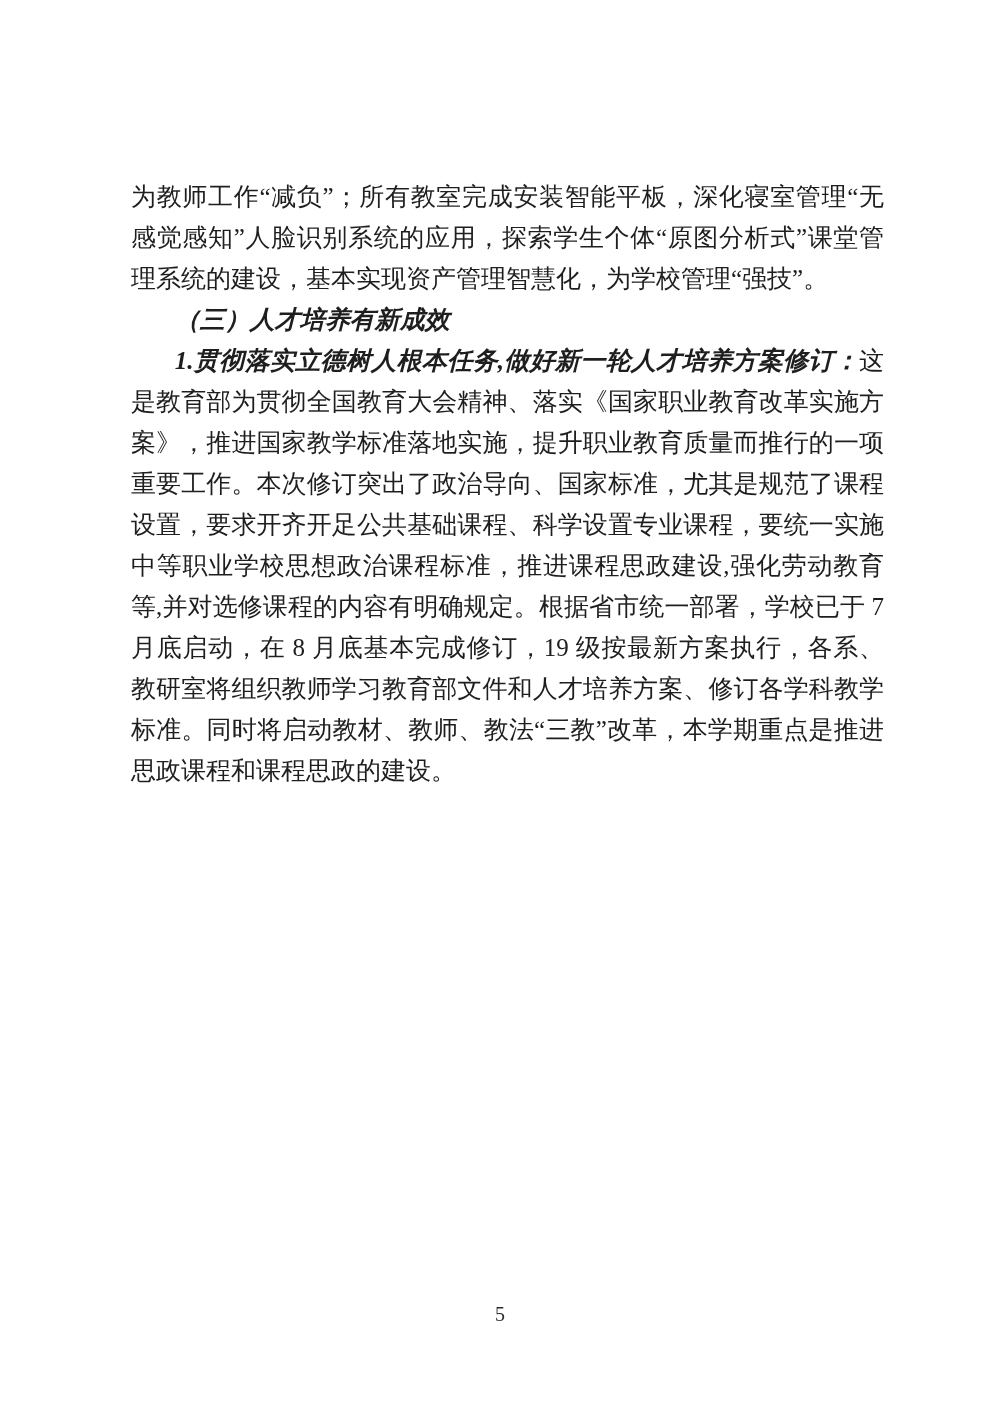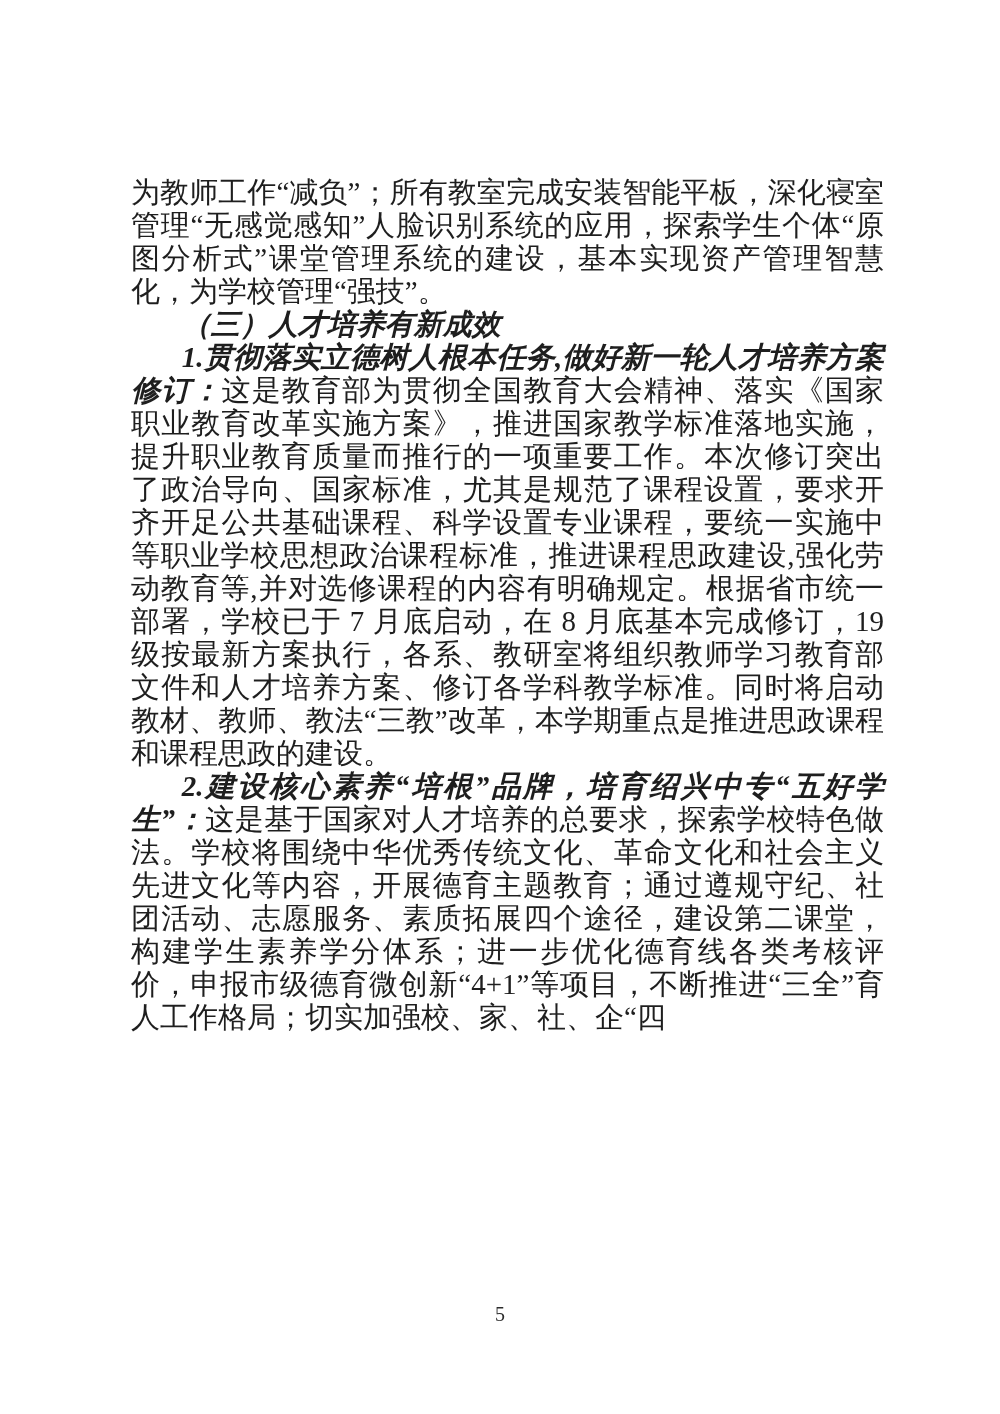--- a/index.html
+++ b/index.html
@@ -15,22 +15,22 @@
     background: #ffffff;
     overflow: hidden;
     font-family: "Liberation Serif", "DejaVu Serif", serif;
     color: #1e1e1e;
   }
   .content {
     position: absolute;
     left: 131px;
     top: 176px;
     width: 753px;
-    font-size: 29px;
-    line-height: 33px;
+    font-size: 25px;
+    line-height: 41px;
     text-align: justify;
     text-justify: inter-character;
     letter-spacing: 0;
   }
   .para {
     margin: 0;
     padding: 0;
   }
   .para.indent {
     text-indent: 1.75em;
@@ -55,18 +55,17 @@
 
 <div class="page">
   <div class="content">
 
     <p class="para"><span>为教师工作“减负”；所有教室完成安装智能平板，深化寝室管理“无感觉感知”人脸识别系统的应用，探索学生个体“原图分析式”课堂管理系统的建设，基本实现资产管理智慧化，为学校管理“强技”。</span></p>
 
     <p class="para indent bold"><span>（三）人才培养有新成效</span></p>
 
     <p class="para indent"><span class="bold">1.贯彻落实立德树人根本任务,做好新一轮人才培养方案修订：</span><span>这是教育部为贯彻全国教育大会精神、落实《国家职业教育改革实施方案》，推进国家教学标准落地实施，提升职业教育质量而推行的一项重要工作。本次修订突出了政治导向、国家标准，尤其是规范了课程设置，要求开齐开足公共基础课程、科学设置专业课程，要统一实施中等职业学校思想政治课程标准，推进课程思政建设,强化劳动教育等,并对选修课程的内容有明确规定。根据省市统一部署，学校已于 7 月底启动，在 8 月底基本完成修订，19 级按最新方案执行，各系、教研室将组织教师学习教育部文件和人才培养方案、修订各学科教学标准。同时将启动教材、教师、教法“三教”改革，本学期重点是推进思政课程和课程思政的建设。</span></p>
 
-    <p class="para indent"><span class="bold">2.建设核心素养“培根”品牌，培育绍兴中专“五好学生”：</span><span>这是基于国家对人才培养的总要求，探索学校特色做法。学校将围绕中华优秀传统文化、革命文化和社会主义先进文化等内容，开展德育主题教育；通过遵规守纪、社团活动、志愿服务、素质拓展四个途径，建设第二课堂，构建学生素养学分体系；进一步优化德育线各类考核评价，申报市级德育微创新“4+1”等项目，不断推进“三全”育人工作格局；切实加强校、家、社、企“四</span></p>
 
   </div>
 
   <div class="page-number">5</div>
 </div>
 
 </body></html>

